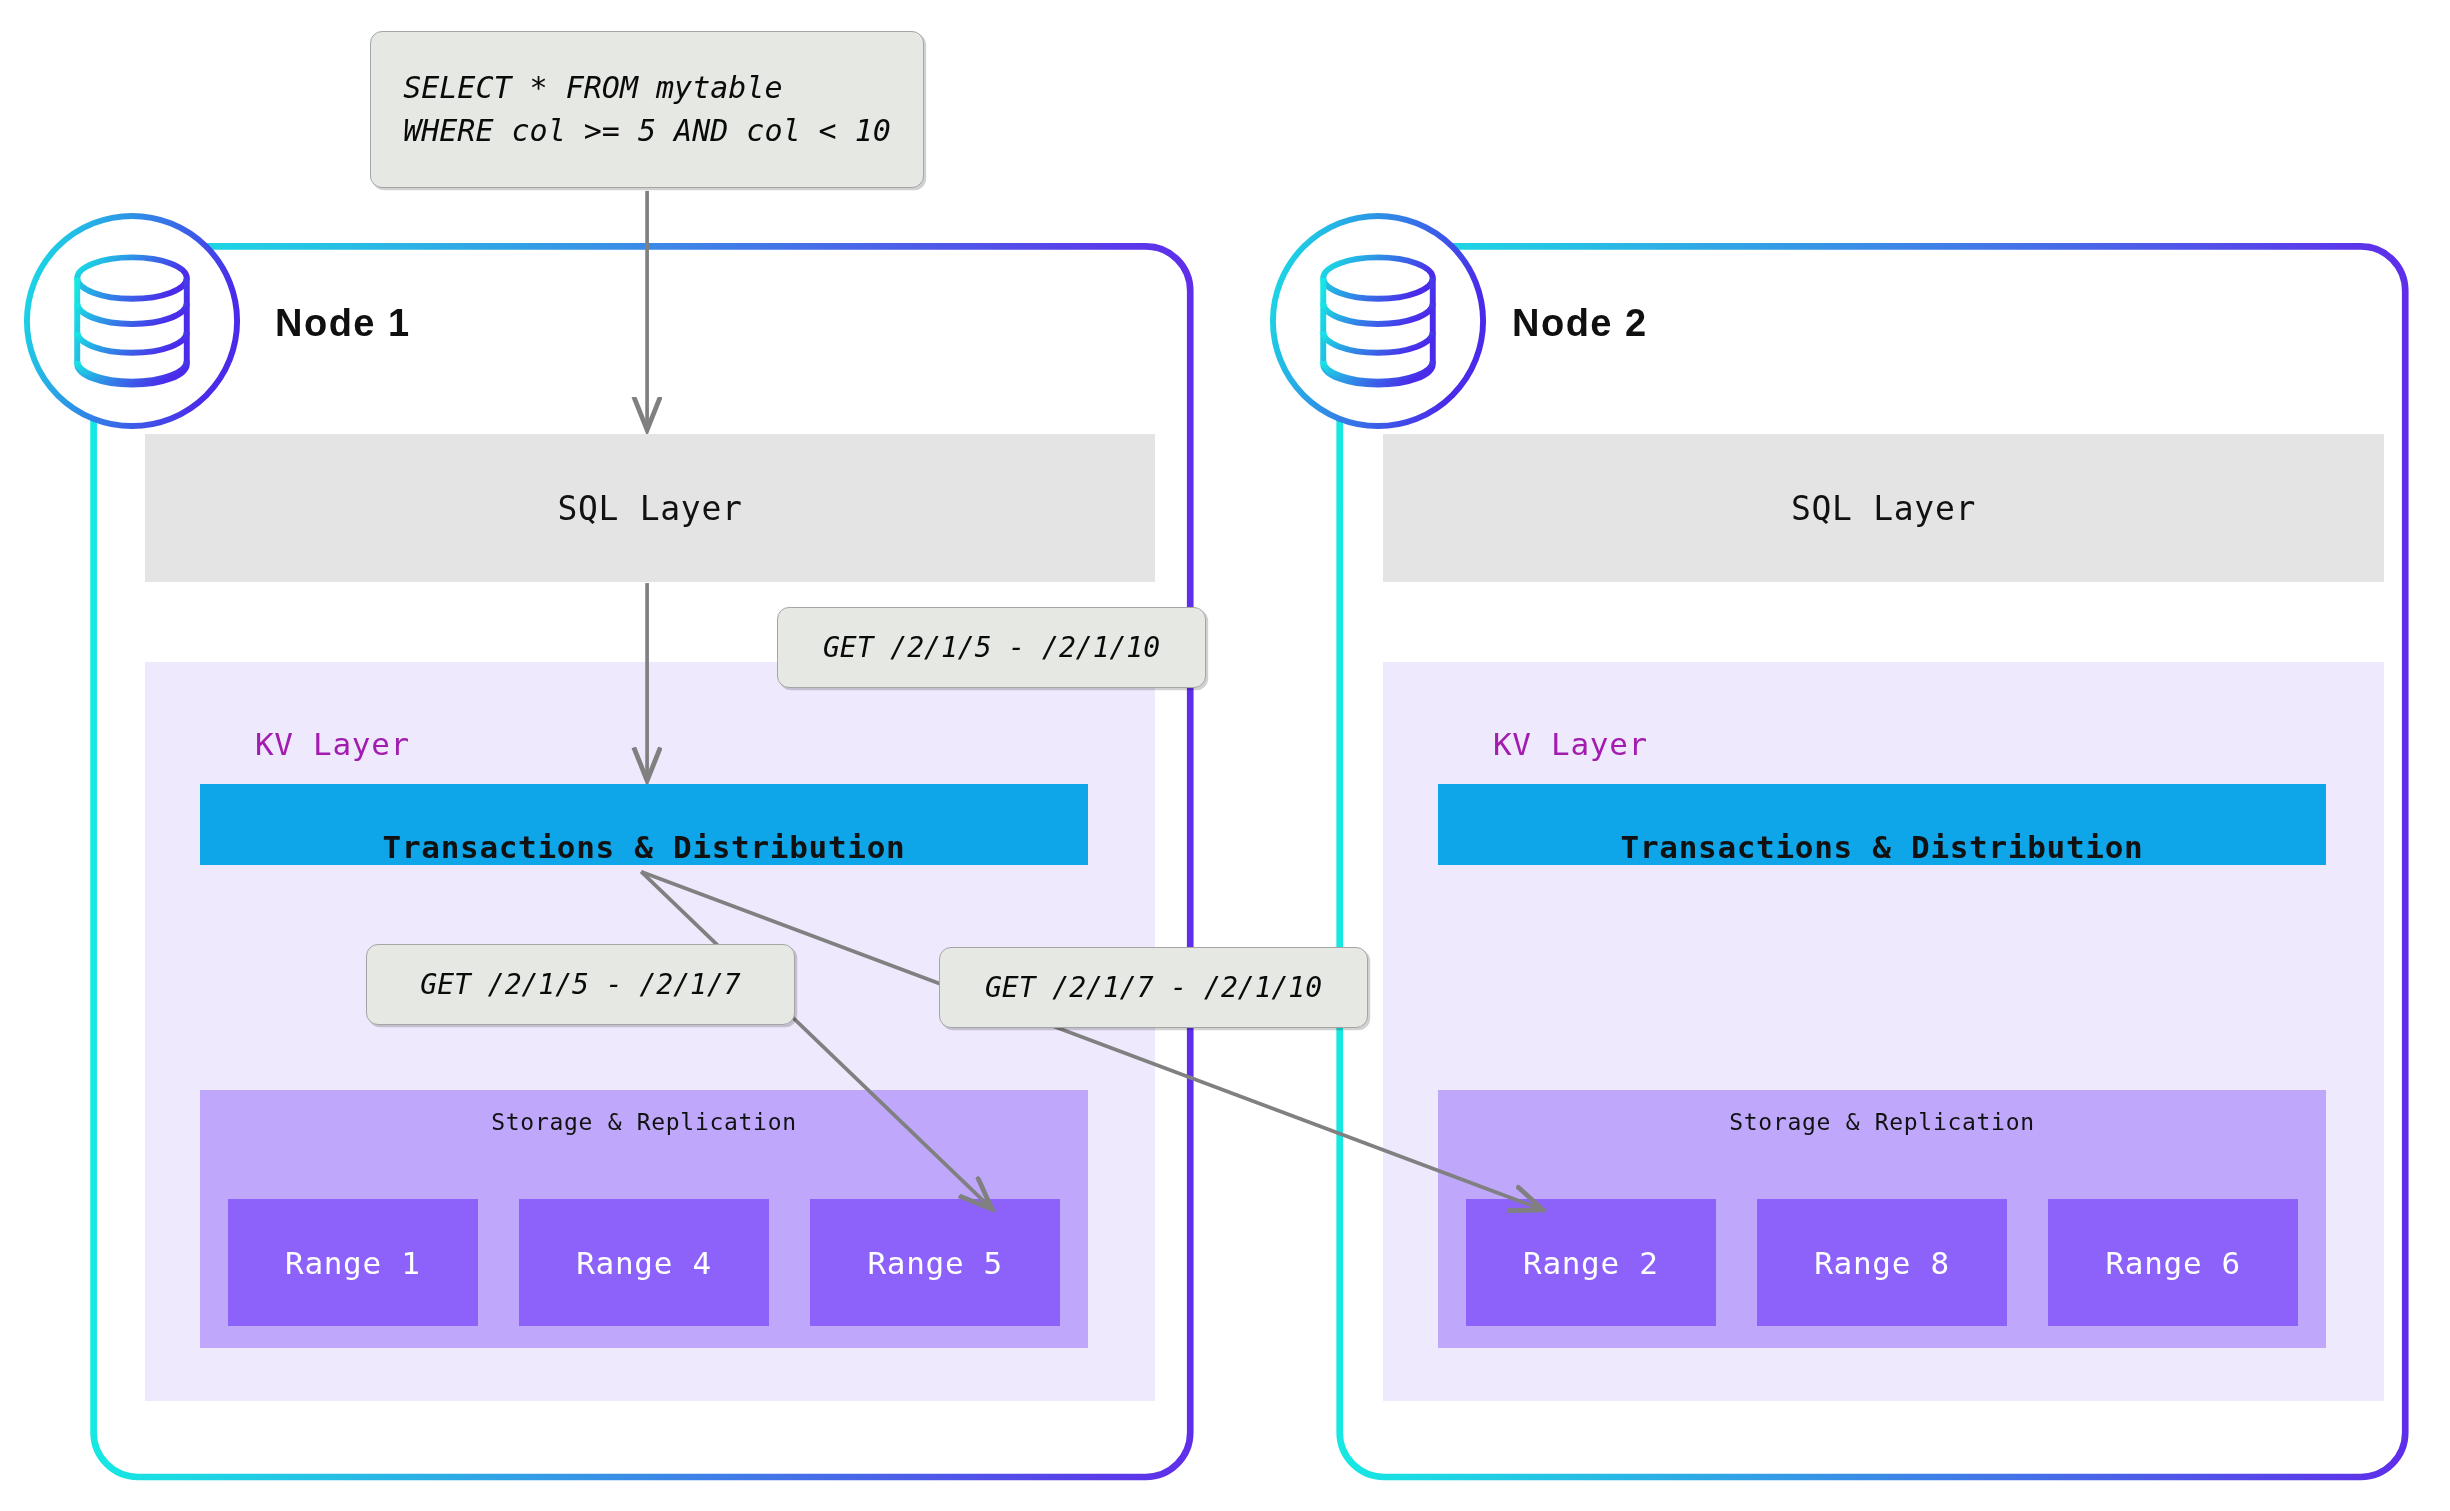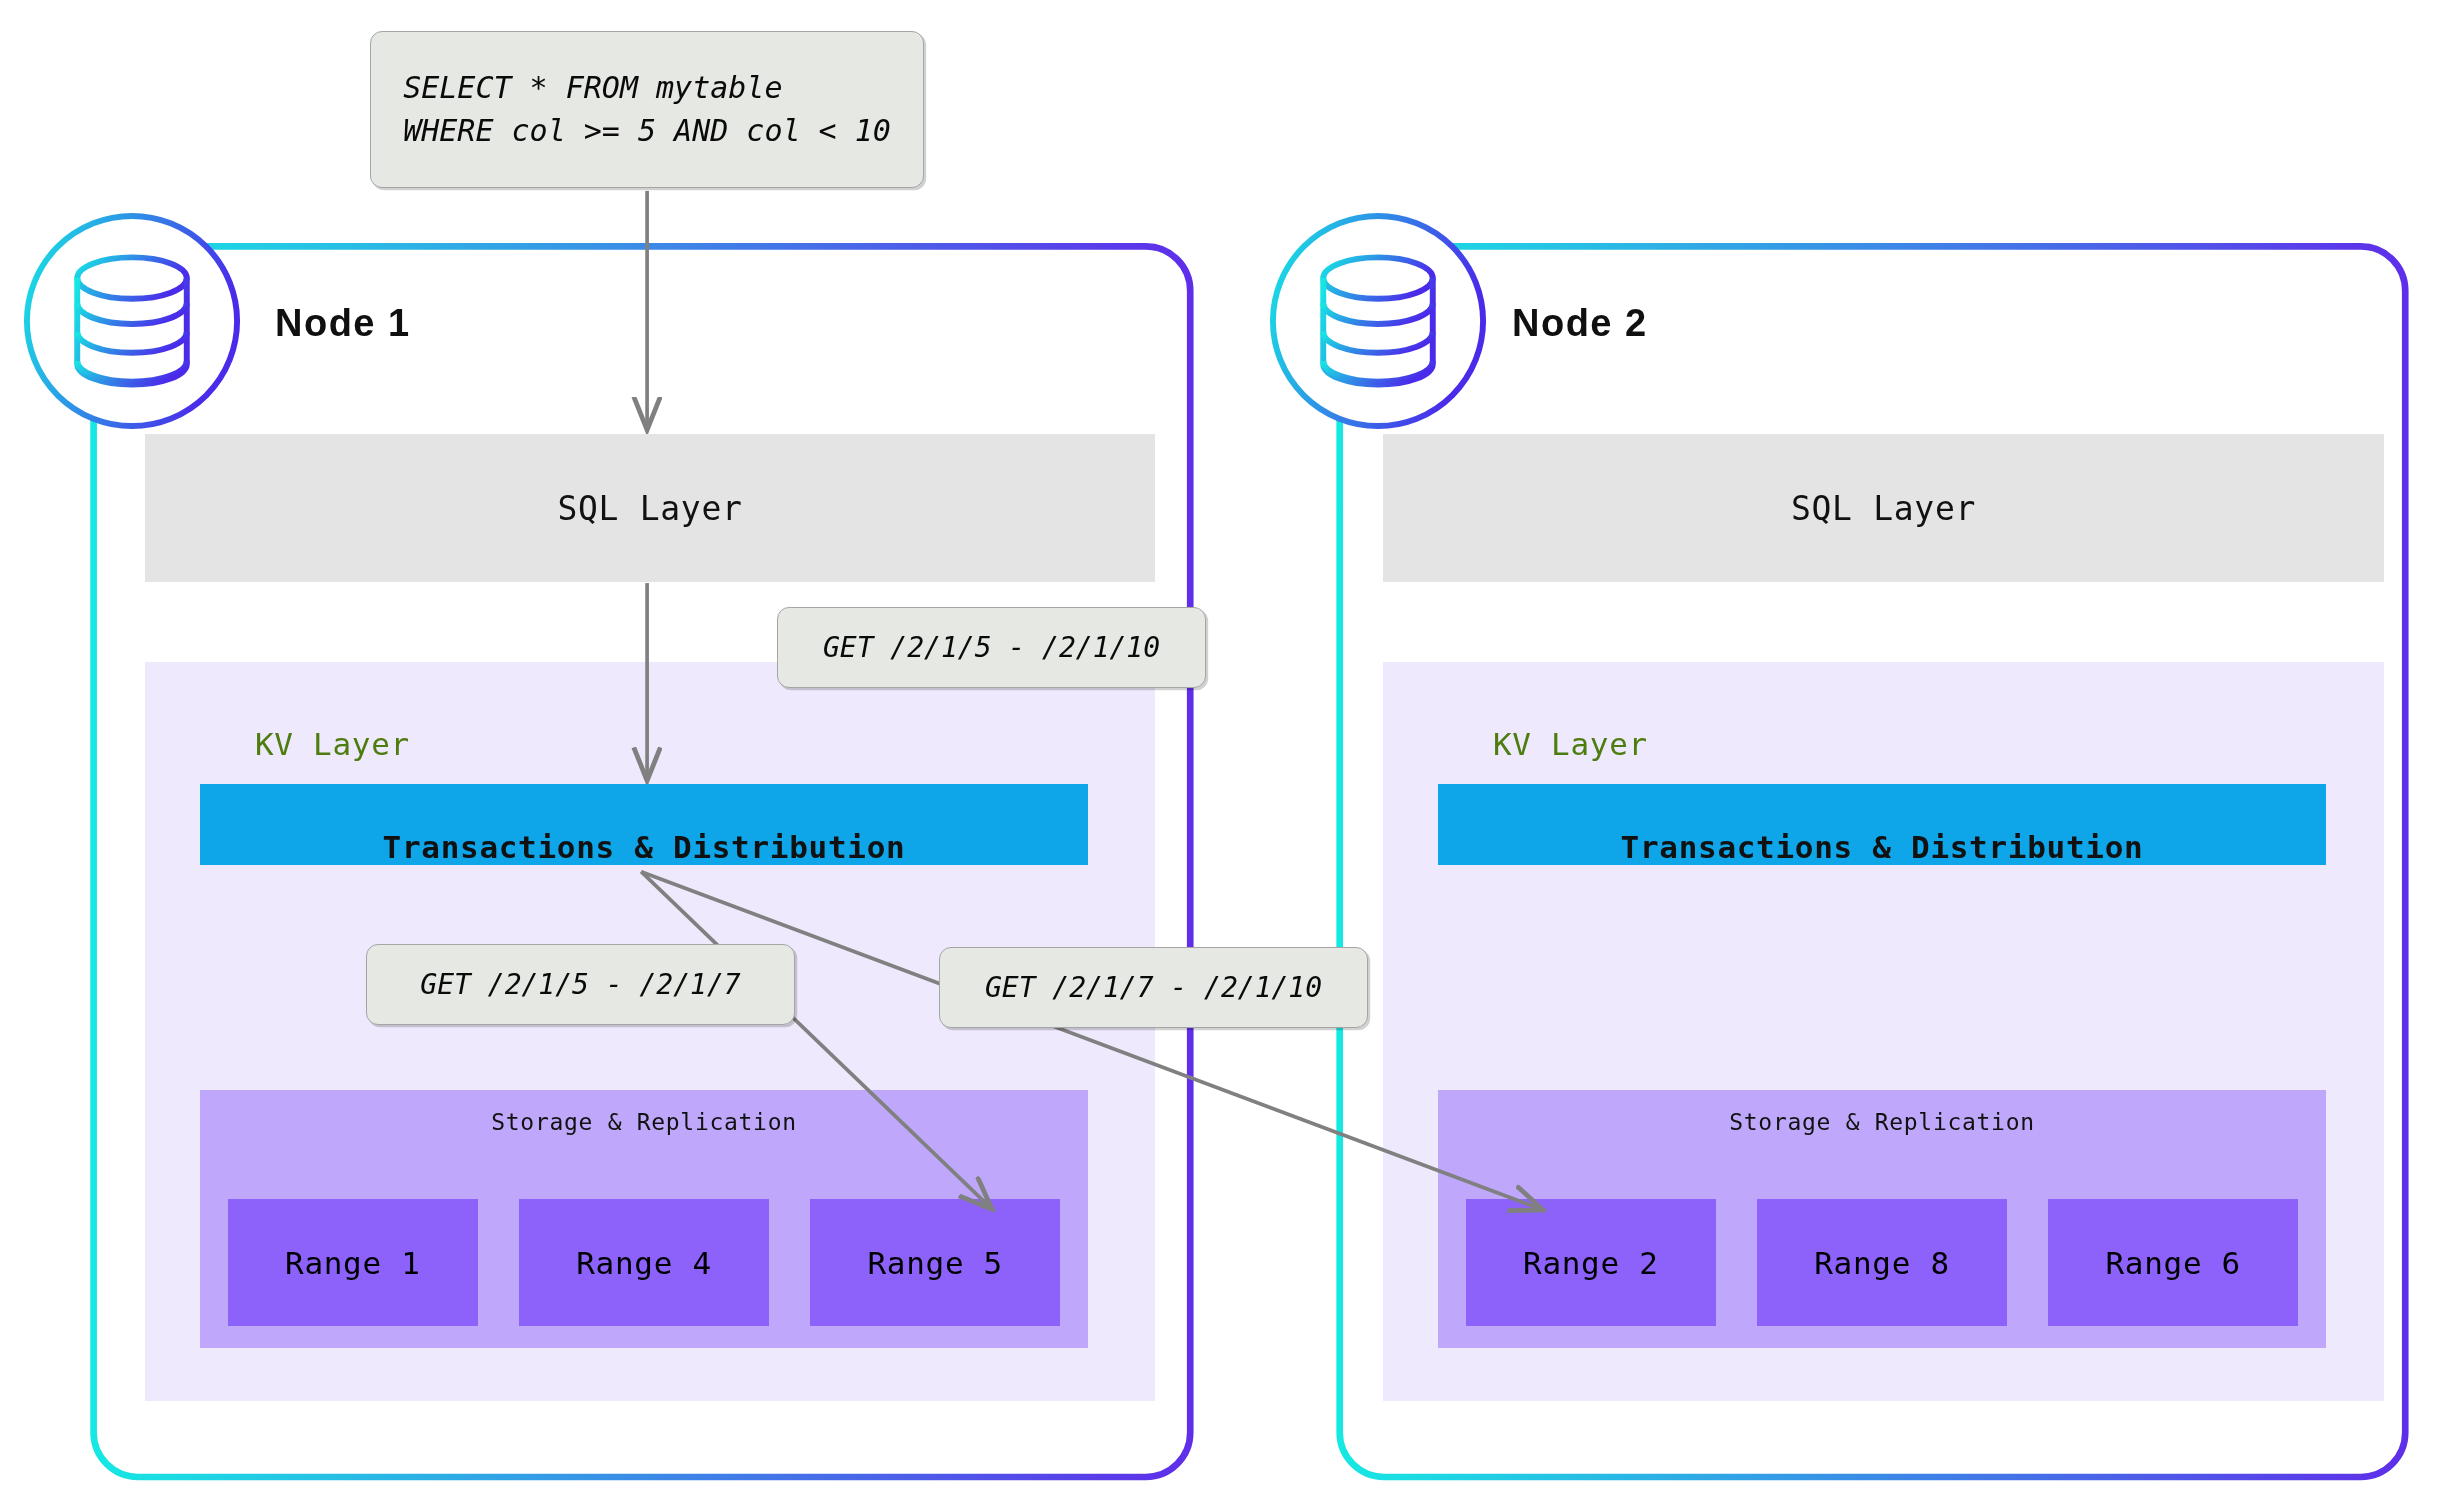--- a/index.html
+++ b/index.html
@@ -57,21 +57,21 @@
   }
   .kv-layer {
     position: absolute;
     background: #efe9fd;
     z-index: 4;
   }
   .kv-layer-label {
     position: absolute;
     font-family: "DejaVu Sans Mono", monospace;
     font-size: 31px;
-    color: #4d7c0f;
+    color: #a21caf;
     letter-spacing: 0.7px;
     white-space: nowrap;
   }
   .txn-bar {
     position: absolute;
     background: #0ea5e9;
     display: flex;
     align-items: flex-end;
     justify-content: center;
     font-weight: bold;
@@ -107,21 +107,21 @@
   .range-box {
     width: 30%;
     background: #8c62fa;
     display: flex;
     align-items: center;
     justify-content: center;
   }
   .range-label {
     font-family: "DejaVu Sans Mono", monospace;
     font-size: 31px;
-    color: #000000;
+    color: #ffffff;
     letter-spacing: 0.7px;
     white-space: nowrap;
   }
 
   
   .note {
     position: absolute;
     background: #e6e8e4;
     border: 1.5px solid #a5a5a5;
     border-radius: 12px;

